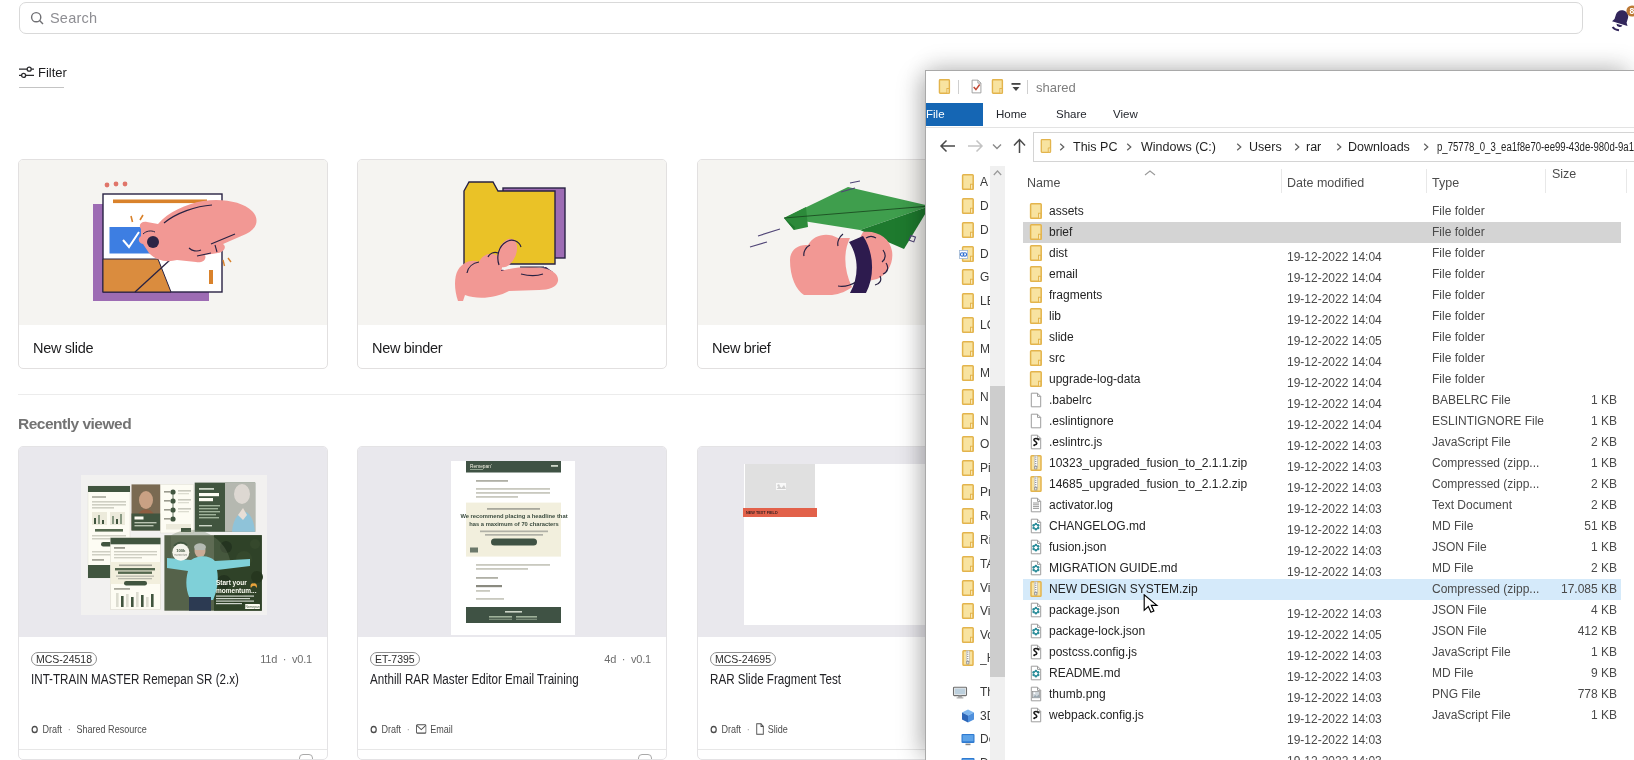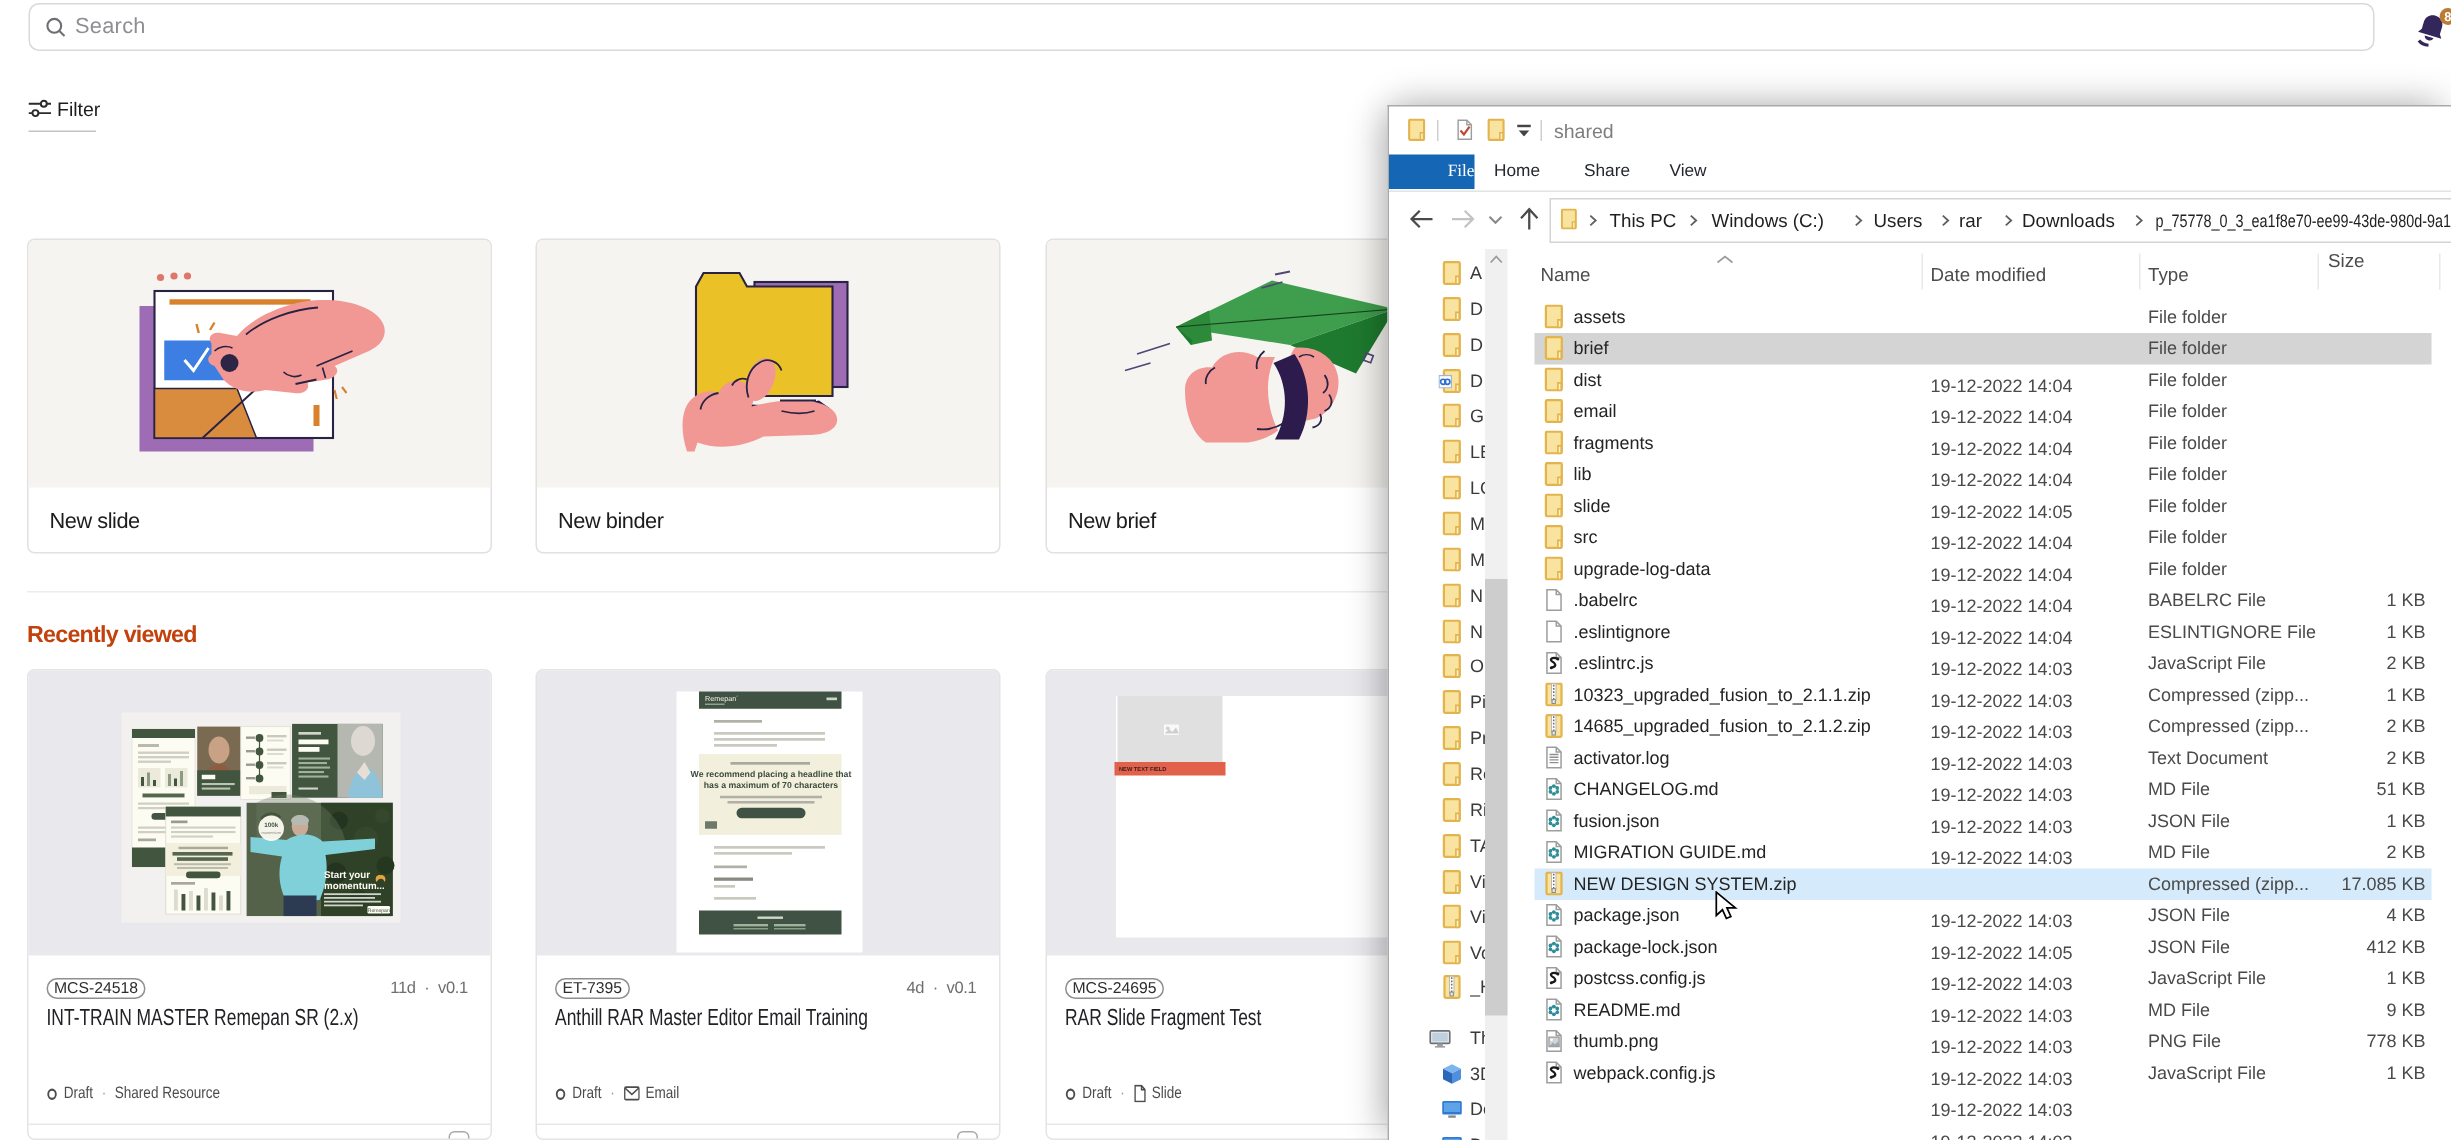--- a/index.html
+++ b/index.html
@@ -5,39 +5,39 @@
 html,body{width:1634px;height:760px;overflow:hidden;background:#fff;
  font-family:"Liberation Sans",sans-serif;}
 .abs{position:absolute;}
 #page{position:relative;width:1634px;height:760px;overflow:hidden;background:#fff;}
 
 .searchbox{left:19px;top:2px;width:1564px;height:32px;border:1px solid #d9d9d9;border-radius:7px;}
 .searchtxt{left:50px;top:10px;font-size:14.5px;color:#8e8e93;letter-spacing:.2px;}
 .filterrow{left:19px;top:63px;width:45px;height:25px;border-bottom:1px solid #c4c4c4;}
 .filtertxt{left:38px;top:65px;font-size:13px;color:#1c1c1e;}
 .h1{left:18px;top:104px;font-size:28px;font-weight:700;color:#17181a;letter-spacing:-0.9px;}
-.h2{left:18px;top:415px;font-size:15.5px;font-weight:700;color:#c2410c;letter-spacing:-0.5px;}
+.h2{left:18px;top:415px;font-size:15.5px;font-weight:700;color:#737373;letter-spacing:-0.5px;}
 .hsep{left:18px;top:394px;width:1566px;height:1px;background:#ececec;}
 .card1{top:159px;width:310px;height:210px;background:#fff;border:1px solid #e2e0e0;border-radius:5px;overflow:hidden;}
 .card1 .ill{position:absolute;left:0;top:0;width:308px;height:165px;background:#f5f4f1;}
 .card1 .lbl{position:absolute;left:14px;top:180px;font-size:14.5px;color:#1c1c1e;letter-spacing:-0.3px;}
 .card2{top:446px;width:310px;height:314px;background:#fff;border:1px solid #e4e3e5;border-radius:5px;overflow:hidden;padding-left:16px;}
 .card2 .thumb{position:absolute;left:0;top:0;width:308px;height:190px;background:#e9e8ed;}
 .pill{position:absolute;left:12px;top:205px;height:14px;line-height:13px;border:1px solid #8f8f8f;border-radius:7px;padding:0 4px;font-size:10.5px;color:#2d2d2d;letter-spacing:0px;}
 .meta{position:absolute;right:15px;top:206px;font-size:11px;color:#6e6e6e;letter-spacing:-0.2px;}
 .ttl{position:absolute;left:12px;top:223px;font-size:15.5px;color:#222226;transform:scaleX(0.75);transform-origin:left top;white-space:nowrap;}
 .status{position:absolute;left:12px;top:276px;font-size:11px;color:#4d4d4d;display:flex;align-items:center;gap:5px;transform:scaleX(0.82);transform-origin:left top;}
 .cfoot{position:absolute;left:0;top:302px;width:308px;border-top:1px solid #e7e7e7;height:12px;}
 .actico{position:absolute;top:307px;width:14px;height:14px;border:1.4px solid #a9a9a9;border-radius:4px;}
 
 #exp{left:925px;top:70px;width:709px;height:690px;background:#fff;border-left:1px solid #a9a9a9;border-top:1px solid #a9a9a9;box-shadow:-10px 2px 22px -4px rgba(0,0,0,.22), 0 -8px 22px -4px rgba(0,0,0,.18);}
 
 .qsep{top:9px;width:1px;height:14px;background:#cfcfcf;}
 .wtitle{left:110px;top:9px;font-size:13px;color:#7e7e7e;}
-.ftab{left:0px;top:32px;width:57px;height:23px;background:#1566b4;color:#fff;font-size:11.5px;text-align:right;line-height:23px;font-family:Liberation Serif, serif;}
+.ftab{left:0px;top:32px;width:57px;height:23px;background:#1566b4;color:#fff;font-size:11.5px;text-align:left;line-height:23px;}
 .mtab{top:32px;font-size:11.5px;color:#24272e;line-height:23px;}
 .mbord{left:0;top:56px;width:709px;height:1px;background:#e3e3e3;}
 .abox{left:107px;top:61px;width:602px;height:30px;border:1px solid #d4d4d4;}
 .crumb{font-size:12.5px;color:#1f1f1f;white-space:nowrap;}
 .hdrtxt{font-size:12.5px;color:#4c4c4c;}
 .vline{width:1px;background:#e8e8e8;}
 .row{left:97px;width:598px;height:21px;}
 .rname{position:absolute;left:26px;top:3px;font-size:12px;color:#242424;white-space:nowrap;}
 .rdate{position:absolute;left:264px;top:3px;font-size:12px;color:#4a4a4a;white-space:nowrap;margin-top:46px;}
 .rtype{position:absolute;left:409px;top:3px;font-size:12px;color:#4a4a4a;white-space:nowrap;}

